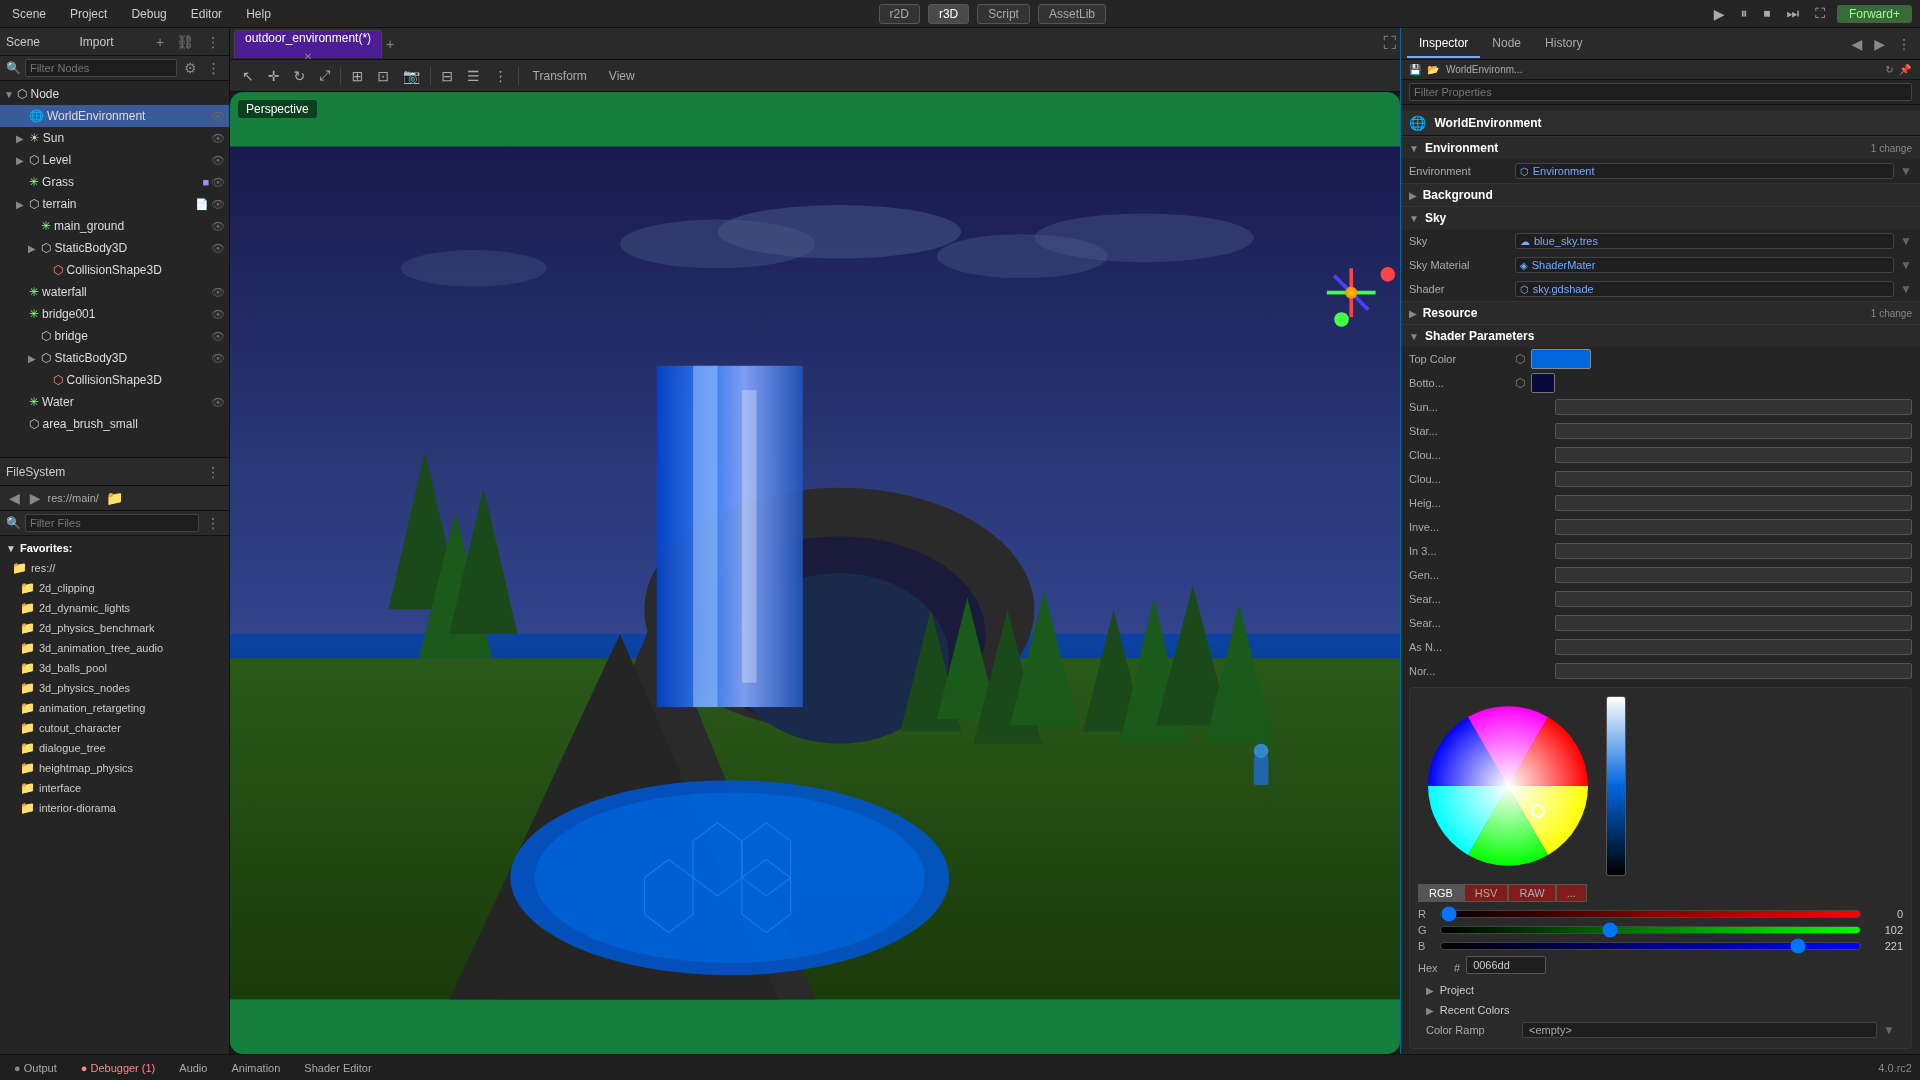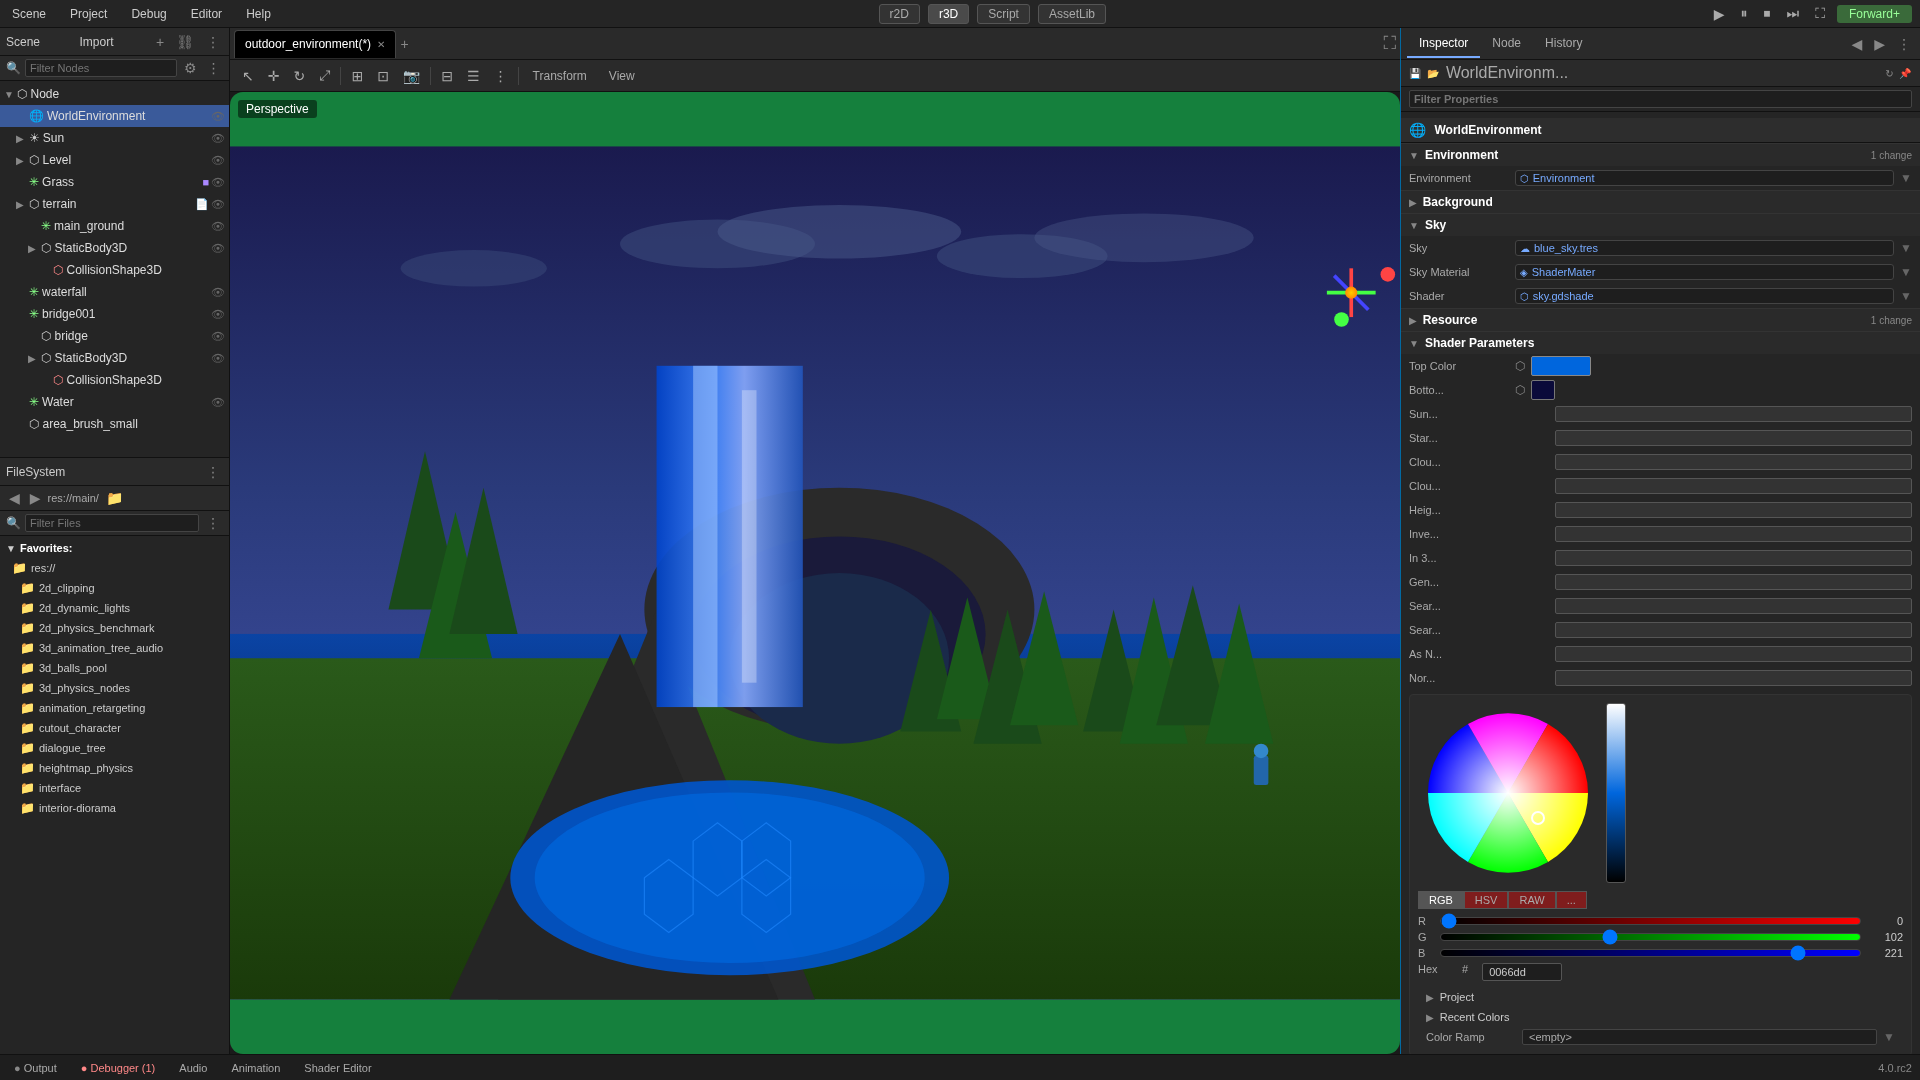--- a/index.html
+++ b/index.html
@@ -228,21 +228,21 @@
       height: 28px;
       background: #333;
       border: 1px solid #444;
       border-bottom: none;
       cursor: pointer;
       gap: 6px;
       border-radius: 4px 4px 0 0;
       font-size: 12px;
       color: #ccc;
     }
-    .tab.active { background: #000000; border-bottom-color: #1e1e1e; color: #fff; }
+    .tab.active { background: #4c1d95; border-bottom-color: #1e1e1e; color: #fff; flex-direction: column; }
     .tab-close { color: #888; font-size: 10px; }
     .tab-add { color: #888; font-size: 14px; cursor: pointer; }
 
     
     .toolbar {
       display: flex;
       align-items: center;
       background: #2a2a2a;
       height: 32px;
       padding: 0 8px;
@@ -356,21 +356,20 @@
       border-bottom: 1px solid #111;
     }
     .insp-filter-input {
       flex: 1;
       background: #1e1e1e;
       border: 1px solid #444;
       color: #ccc;
       padding: 2px 4px;
       font-size: 11px;
       border-radius: 2px;
-      font-weight: bold;
     }
 
     
     .prop-section-header {
       display: flex;
       align-items: center;
       padding: 4px 8px;
       background: #2a2a2a;
       cursor: pointer;
       gap: 6px;
@@ -475,22 +474,22 @@
     .color-channel-g { background: linear-gradient(to right, #000, #0f0); }
     .color-channel-b { background: linear-gradient(to right, #000, #00f); }
     .color-channel-val {
       width: 36px;
       font-size: 11px;
       color: #ccc;
       text-align: right;
     }
     .hex-row {
       display: flex;
-      align-items: flex-start;
-      gap: 14px;
+      align-items: flex-end;
+      gap: 6px;
       margin-bottom: 6px;
     }
     .hex-label {
       font-size: 11px;
       color: #aaa;
       width: 30px;
     }
     .hex-hash { font-size: 11px; color: #aaa; }
     .hex-input {
       background: #1e1e1e;
@@ -991,21 +990,21 @@
       <div class="inspector-tab-icons">
         <span class="panel-icon-btn">◀</span>
         <span class="panel-icon-btn">▶</span>
         <span class="panel-icon-btn">⋮</span>
       </div>
     </div>
 
     <div style="display:flex;align-items:center;padding:4px 8px;background:#2a2a2a;border-bottom:1px solid #111;gap:6px">
       <span style="font-size:10px;color:#888">💾</span>
       <span style="font-size:10px;color:#888">📂</span>
-      <span style="font-size:16px;color:#aaa;flex:1">WorldEnvironm...</span>
+      <span style="font-size:10px;color:#aaa;flex:1">WorldEnvironm...</span>
       <span style="font-size:10px;color:#888">↻</span>
       <span style="font-size:10px;color:#888">📌</span>
     </div>
 
     <div class="insp-filter-row">
       <input class="insp-filter-input" placeholder="Filter Properties" style="">
     </div>
 
     <div class="inspector-content">
 

